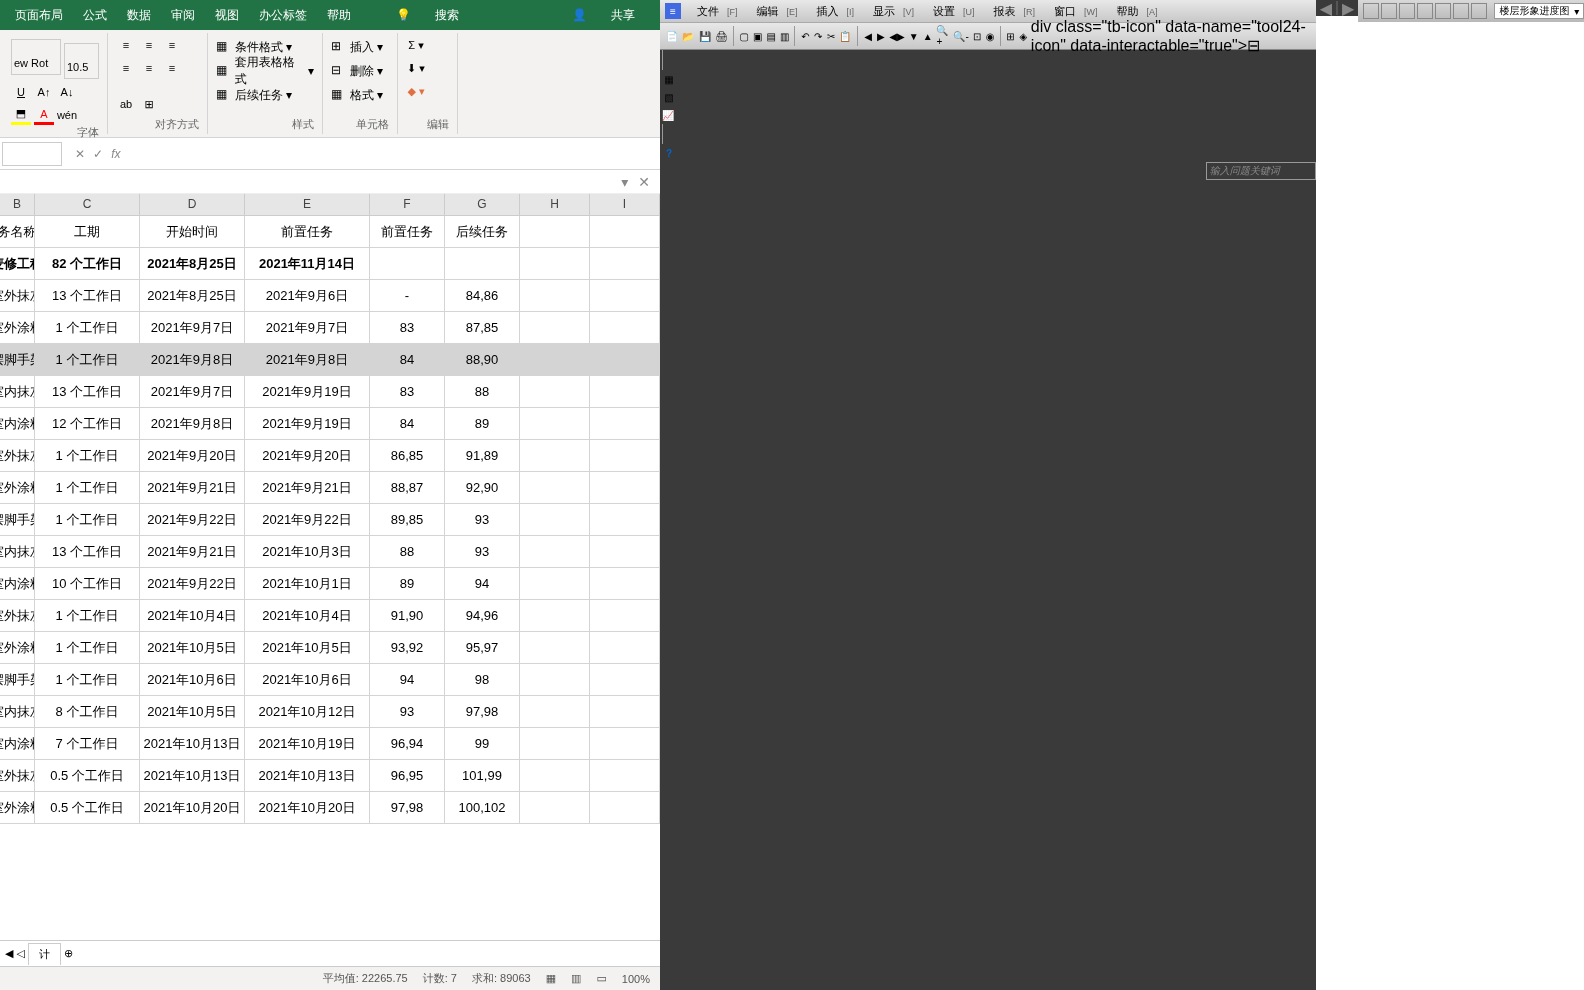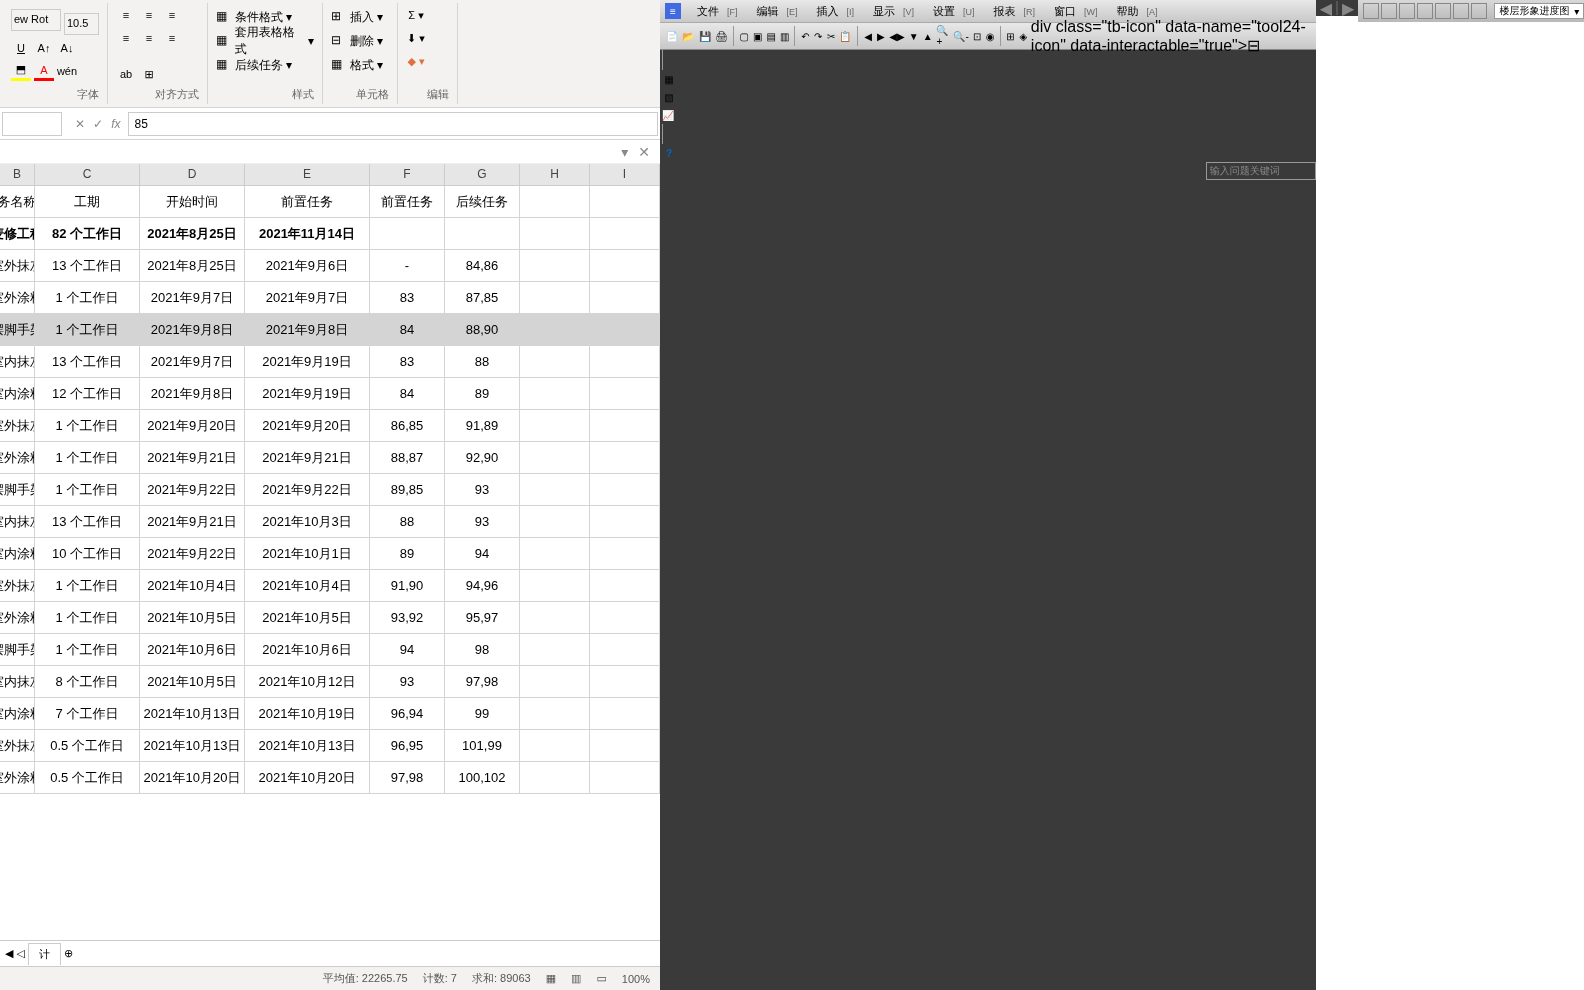--- a/index.html
+++ b/index.html
@@ -8,21 +8,21 @@
 
 .excel-side { width: 698px; height: 100%; background: #fff; display: flex; flex-direction: column; }
 .excel-ribbon-tabs { height: 30px; background: #217346; display: flex; align-items: center; padding: 0 5px; color: #fff; font-size: 12px; }
 .excel-ribbon-tabs span { padding: 5px 10px; cursor: pointer; }
 .share-btn { margin-left: auto; display: flex; align-items: center; gap: 4px; }
 .excel-ribbon { height: 108px; background: #f3f2f1; border-bottom: 1px solid #d4d4d4; display: flex; padding: 3px; font-size: 11px; }
 .ribbon-group { border-right: 1px solid #d4d4d4; padding: 2px 8px; display: flex; flex-direction: column; justify-content: space-between; }
 .ribbon-group-label { text-align: right; color: #666; font-size: 11px; }
 .ribbon-row { display: flex; gap: 3px; align-items: center; }
 .ribbon-btn { width: 20px; height: 20px; display: flex; align-items: center; justify-content: center; font-size: 11px; }
-.font-select { border: 1px solid #ccc; height: 22px; font-size: 11px; padding: 3px 2px; }
+.font-select { border: 1px solid #ccc; height: 22px; font-size: 11px; padding: 17px 2px; }
 .font-name { width: 50px; }
 .font-size { width: 35px; margin-top: 8px; }
 .num-select { border: 1px solid #ccc; height: 22px; width: 70px; font-size: 11px; }
 .ribbon-item { display: flex; align-items: center; gap: 3px; height: 24px; font-size: 12px; }
 .ribbon-icon { width: 16px; height: 16px; }
 .search-area { display: flex; align-items: center; color: #fff; gap: 4px; margin-left: 15px; }
 
 .formula-bar-row { height: 32px; display: flex; align-items: center; border-bottom: 1px solid #d4d4d4; padding: 2px; }
 .name-box { width: 60px; height: 24px; border: 1px solid #ccc; margin-right: 5px; font-size: 12px; padding: 0 4px; display: flex; align-items: center; }
 .fx-icons { display: flex; gap: 8px; align-items: center; padding: 0 8px; color: #888; font-size: 12px; }
@@ -54,38 +54,55 @@
 .status-bar { height: 24px; background: #f3f2f1; border-top: 1px solid #ccc; display: flex; align-items: center; justify-content: flex-end; font-size: 11px; padding: 0 10px; gap: 15px; color: #555; }
 
 
 .cad-side { width: 886px; height: 100%; background: #3a3a3a; display: flex; flex-direction: column; }
 .cad-menubar { height: 22px; background: linear-gradient(#e8e8e8, #c8c8c8); display: flex; align-items: center; font-size: 11px; padding: 0 5px; gap: 3px; }
 .cad-menubar span { padding: 2px 4px; }
 .cad-menubar .shortcut { color: #666; font-size: 9px; }
 .cad-toolbar1 { height: 28px; background: linear-gradient(#e8e8e8, #c8c8c8); display: flex; align-items: center; padding: 0 5px; gap: 2px; border-top: 1px solid #aaa; border-bottom: 1px solid #888; }
 .tb-icon { width: 18px; height: 18px; border: 1px solid transparent; display: flex; align-items: center; justify-content: center; font-size: 10px; }
 .tb-sep { width: 2px; height: 20px; border-left: 1px solid #999; margin: 0 2px; }
-.search-box { border: 1px solid #999; height: 18px; width: 110px; font-size: 10px; padding: 0 3px; margin-left: auto; color: #888; display: flex; align-items: center; }
+.search-box { border: 1px solid #999; height: 18px; width: 110px; font-size: 10px; padding: 0 3px; margin-left: auto; color: #888; display: flex; align-items: center; font-style: italic; }
 
 .cad-main { flex: 1; display: flex; overflow: hidden; }
 
 .cad-canvas-wrap { flex: 1; background: #000; position: relative; overflow: hidden; }
 
 .cad-statusbar { height: 22px; background: linear-gradient(#d8d8d8, #b8b8b8); display: flex; align-items: center; font-size: 10px; padding: 0 5px; gap: 2px; }
 .sb-icon { width: 16px; height: 16px; border: 1px solid #888; }
 .sb-dropdown { border: 1px solid #999; height: 16px; padding: 0 4px; font-size: 10px; background: #fff; margin: 0 5px; display: flex; align-items: center; min-width: 90px; }
 
 .hscroll { height: 16px; background: #3a3a3a; display: flex; align-items: center; }
 .hscroll-track { flex: 1; height: 14px; background: #2a2a2a; border: 1px solid #555; }
 .cad-doc-icon { width: 16px; height: 16px; background: #4169e1; display: inline-flex; align-items: center; justify-content: center; color: #fff; font-size: 10px; margin-right: 5px; }
 </style>
 </head>
 <body>
 
 <div class="excel-side">
+  <div class="excel-ribbon-tabs">
+    <span>页面布局</span>
+    <span>公式</span>
+    <span>数据</span>
+    <span>审阅</span>
+    <span>视图</span>
+    <span>办公标签</span>
+    <span>帮助</span>
+    <span class="search-area">
+      <span>💡</span>
+      <span>搜索</span>
+    </span>
+    <span class="share-btn">
+      <span>👤</span>
+      <span>共享</span>
+    </span>
+  </div>
 
   <div class="excel-ribbon">
     <div class="ribbon-group" style="width:105px">
       <div>
         <div class="ribbon-row">
           <div class="font-select font-name">ew Rot</div>
           <div class="font-select font-size">10.5</div>
         </div>
         <div class="ribbon-row" style="margin-top:3px">
           <span class="ribbon-btn" style="text-decoration:underline">U</span>
@@ -151,21 +168,20 @@
     </div>
   </div>
 
   <div class="formula-bar-row">
     <div class="name-box"></div>
     <div class="fx-icons">
       <span>✕</span>
       <span>✓</span>
       <span style="font-style:italic">fx</span>
     </div>
-    <div class="formula-input">85</div>
   </div>
 
   <div class="close-pane">
     <span>▾</span>
     <span>✕</span>
   </div>
 
   <div class="sheet-area">
     <div class="col-headers">
       <div class="col-header col-B">B</div>

